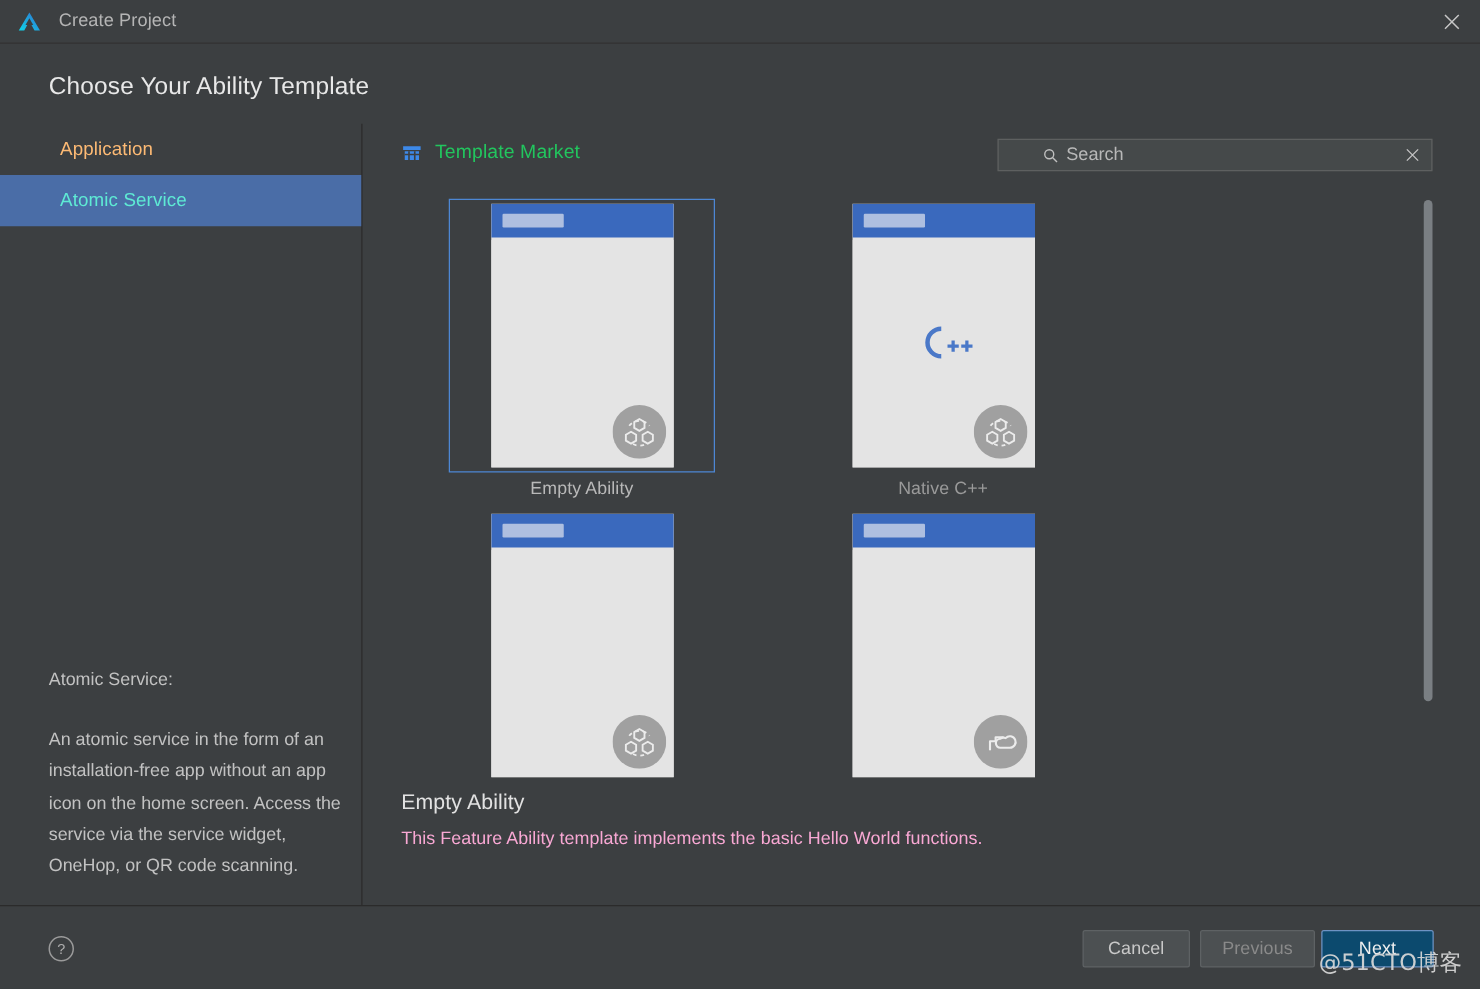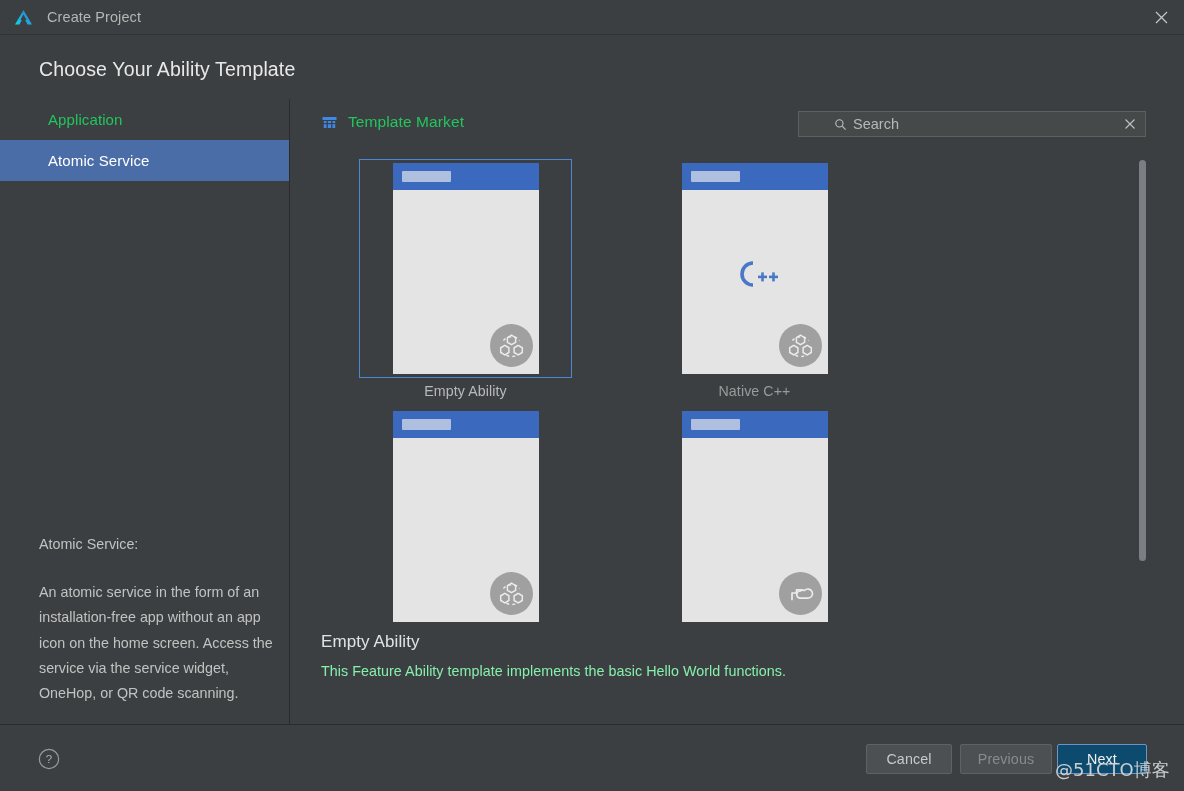--- a/index.html
+++ b/index.html
@@ -65,27 +65,27 @@
     position: absolute;
     left: 0; top: 99px;
     width: 290px; height: 625px;
     border-right: 1px solid #2b2b2b;
   }
   .side-item {
     height: 41px;
     display: flex; align-items: center;
     padding-left: 48px;
     font-size: 15px;
-    color: #22c55e;
+    color: #fdba74;
     cursor: pointer;
     letter-spacing: .1px;
   }
   .side-item.selected {
     background: #4a6da7;
-    color: #ffffff;
+    color: #5eead4;
   }
   .side-desc {
     position: absolute;
     left: 39px; top: 433px;
     width: 250px;
     font-size: 14.3px;
     line-height: 25.2px;
     color: #c2c2c2;
   }
   .side-desc .desc-head { display: block; margin-bottom: 23px; }
@@ -249,21 +249,21 @@
     width: 830px;
   }
   .detail-title {
     font-size: 17px;
     color: #e2e2e2;
     letter-spacing: .1px;
   }
   .detail-desc {
     margin-top: 11px;
     font-size: 14.3px;
-    color: #86efac;
+    color: #f9a8d4;
     letter-spacing: .05px;
   }
 
   
   .footer {
     position: absolute;
     left: 0; top: 724px;
     width: 1184px; height: 67px;
     border-top: 1px solid #2b2b2b;
     background: #3c3f41;

